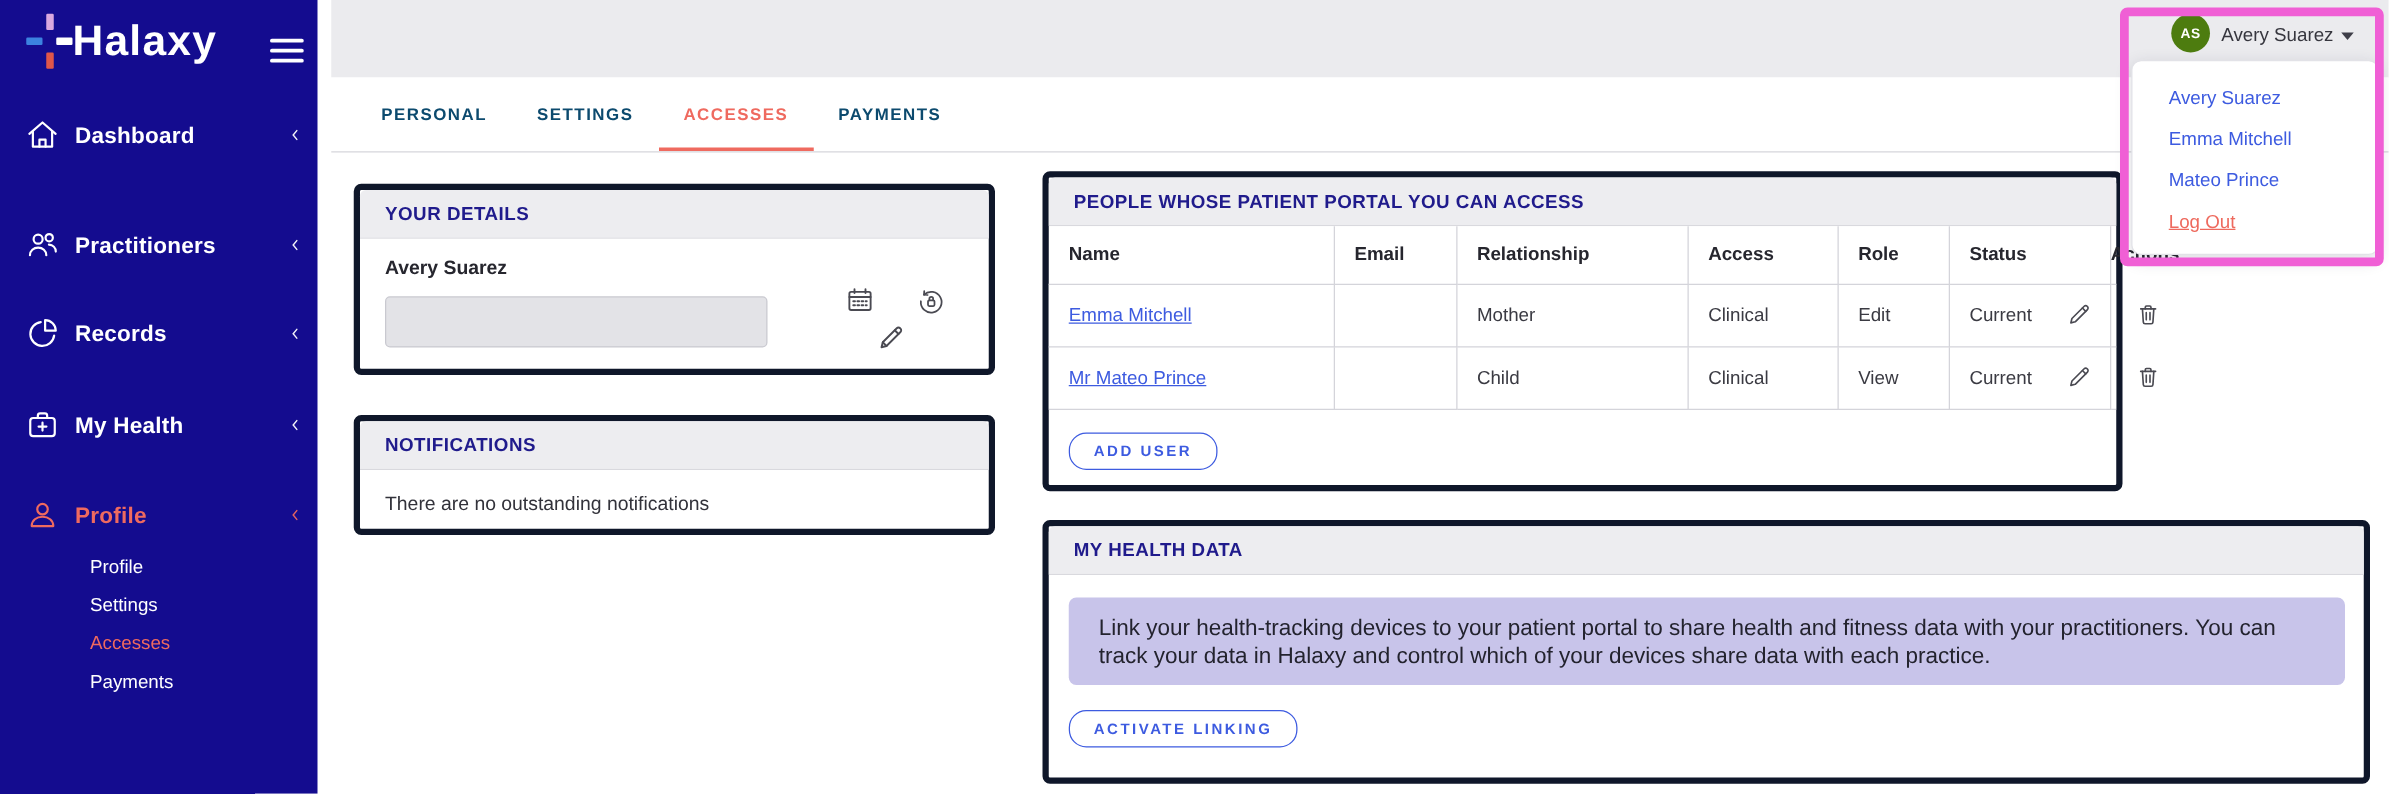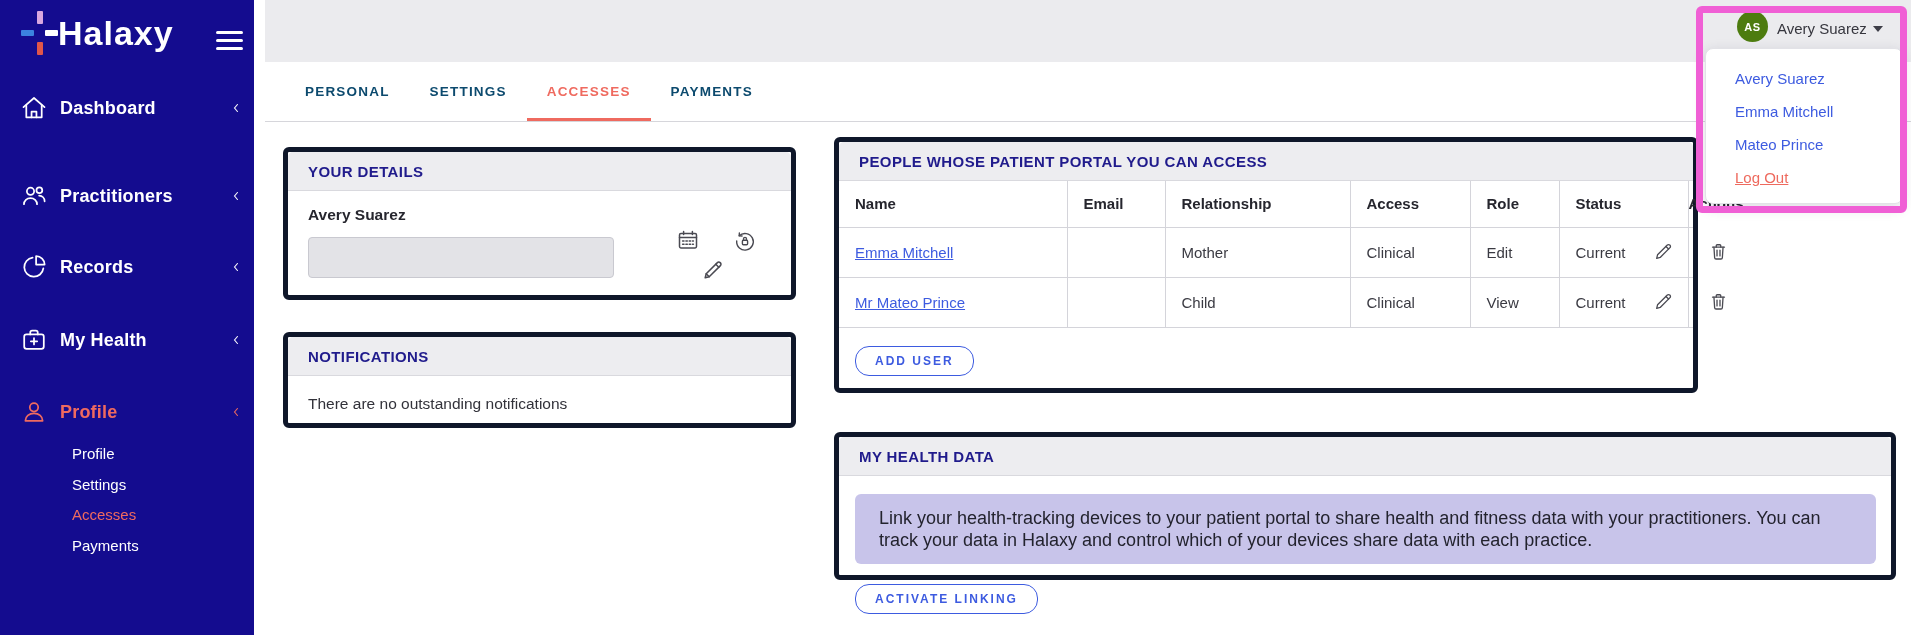--- a/index.html
+++ b/index.html
@@ -64,21 +64,21 @@
   #people td:last-child { border-right:none; padding-left:0; }
   a.name-link { color:#3D5BE0; text-decoration:underline; cursor:pointer; }
   .action-cell { display:flex; justify-content:center; align-items:center; gap:34px; }
   .icon-btn { background:none; border:none; cursor:pointer; color:#4A4A52; width:22px; height:22px; padding:0; }
   .icon-btn svg { width:21px; height:21px; }
 
   .pill-btn { display:inline-block; margin:18px 0 0 16px; padding:7px 19px; background:#fff; border:1px solid #3D5BE0;
     border-radius:14px; color:#3D5BE0; font-size:12px; font-weight:700; letter-spacing:2px; cursor:pointer;
     font-family:"Liberation Sans","DejaVu Sans",sans-serif; }
 
-  #myhealth { left:834px; top:432px; width:1062px; height:148px; }
+  #myhealth { left:834px; top:416px; width:1062px; height:211px; }
   .info-box { margin:18px 15px 0 16px; background:#C8C4EA; border-radius:6px; padding:13px 24px; font-size:18px; line-height:22px; color:#23232E; }
   #myhealth .pill-btn { margin-top:20px; }
 
   
   .avatar { position:absolute; left:1737px; top:11px; width:31px; height:31px; border-radius:50%; background:#4d7c0f; color:#fff;
     font-size:11px; font-weight:700; display:flex; align-items:center; justify-content:center; letter-spacing:.5px; z-index:41; cursor:pointer; }
   .user-name { position:absolute; left:1777px; top:20px; font-size:15px; color:#36363E; z-index:41; cursor:pointer; }
   .caret-down { position:absolute; left:1873px; top:26px; width:0; height:0; border-left:5px solid transparent; border-right:5px solid transparent; border-top:6px solid #3E3E48; z-index:41; }
   .dropdown { position:absolute; left:1705px; top:48px; width:198px; height:156px; background:#fff; border:1px solid #E2E2E7;
     border-radius:8px; box-shadow:0 4px 14px rgba(30,30,60,.16); z-index:40; padding:13px 0 0 29px; }

